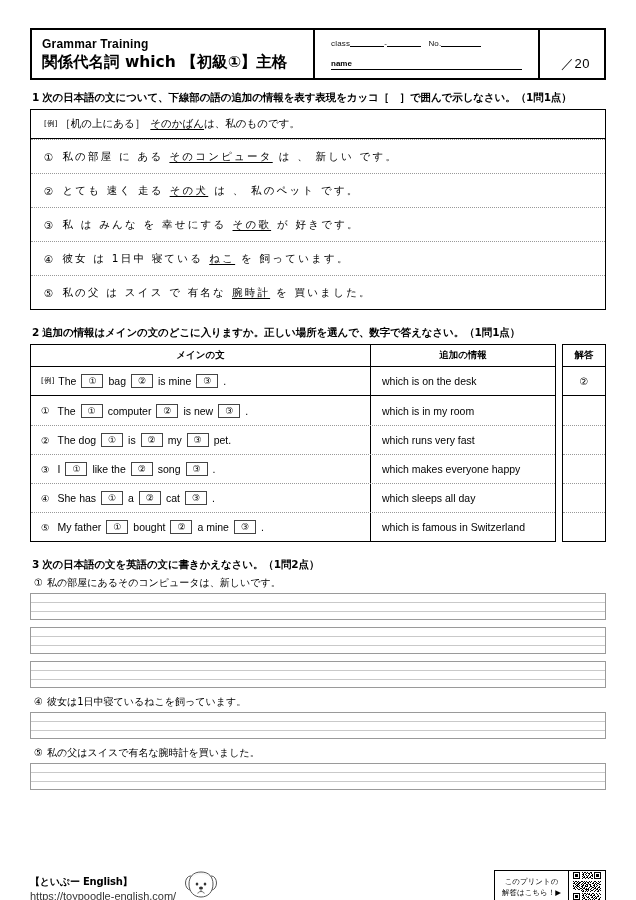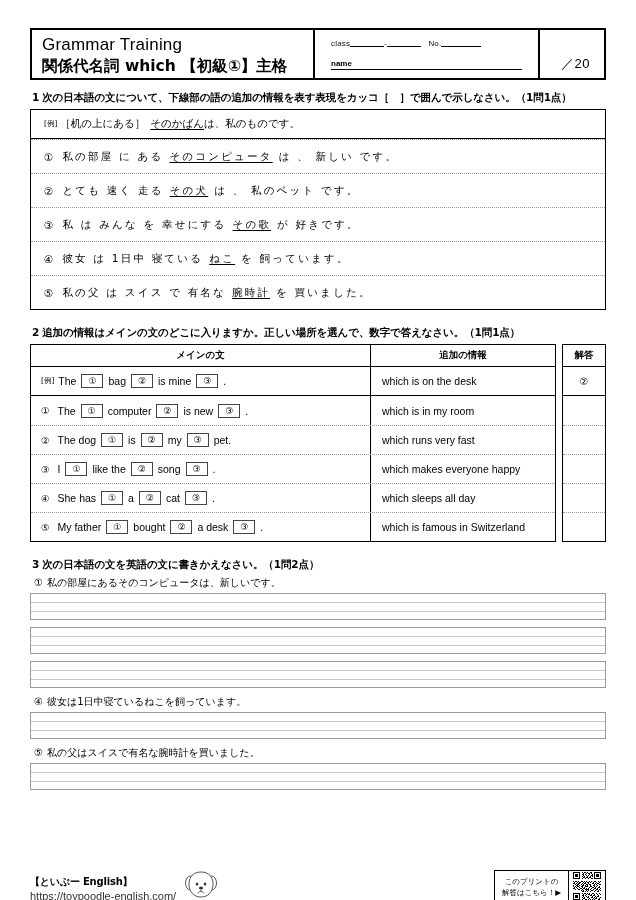--- a/index.html
+++ b/index.html
@@ -12,21 +12,21 @@
     overflow: hidden;
   }
   .page { position: relative; width: 636px; height: 900px; padding: 0 30px; background:#fff; }
 
   
   .header { display: flex; margin-top: 28px; border: 2px solid #000; height: 52px; }
   .hdr-title {
     flex: 0 0 283px; border-right: 2px solid #000;
     padding: 4px 8px 2px 10px; display: flex; flex-direction: column; justify-content: center;
   }
-  .hdr-title-en { font-size: 17px; font-weight: normal; letter-spacing: .2px; line-height: 1.25; }
+  .hdr-title-en { font-size: 12px; font-weight: bold; letter-spacing: .2px; line-height: 1.25; }
   .hdr-title-jp { font-size: 15.5px; font-weight: bold; line-height: 1.3; white-space: nowrap; }
   .hdr-name { flex: 1 1 auto; border-right: 2px solid #000; display: flex; flex-direction: column; justify-content: center; padding: 3px 16px; }
   .hdr-class-row { font-size: 8px; color: #111; letter-spacing: .2px; padding-bottom: 2px; }
   .ul-s { display: inline-block; border-bottom: 1px solid #000; width: 34px; height: 9px; vertical-align: -1px; }
   .ul-m { display: inline-block; border-bottom: 1px solid #000; width: 40px; height: 9px; vertical-align: -1px; }
   .hdr-name-row { font-size: 8px; border-bottom: 1px solid #000; padding-bottom: 1px; margin-top: 9px; font-weight: bold; }
   .hdr-score { flex: 0 0 64px; display: flex; align-items: flex-end; justify-content: center; padding-bottom: 5px; }
   .hdr-score span { font-size: 13px; letter-spacing: .5px; margin-left: 7px; }
 
   
@@ -229,21 +229,21 @@
         <div class="q2c2">which sleeps all day</div>
       </div>
 
       <div class="q2row">
         <div class="q2c1">
           <span class="rn jp">⑤</span>
           <span>My father</span>
           <span class="slot">①</span>
           <span>bought</span>
           <span class="slot">②</span>
-          <span>a desk</span>
+          <span>a mine</span>
           <span class="slot">③</span>
           <span>.</span>
         </div>
         <div class="q2c2">which is famous in Switzerland</div>
       </div>
     </div>
 
     <div class="q2ans">
       <div class="ansh jp">解答</div>
       <div class="ansrow ex">②</div>

